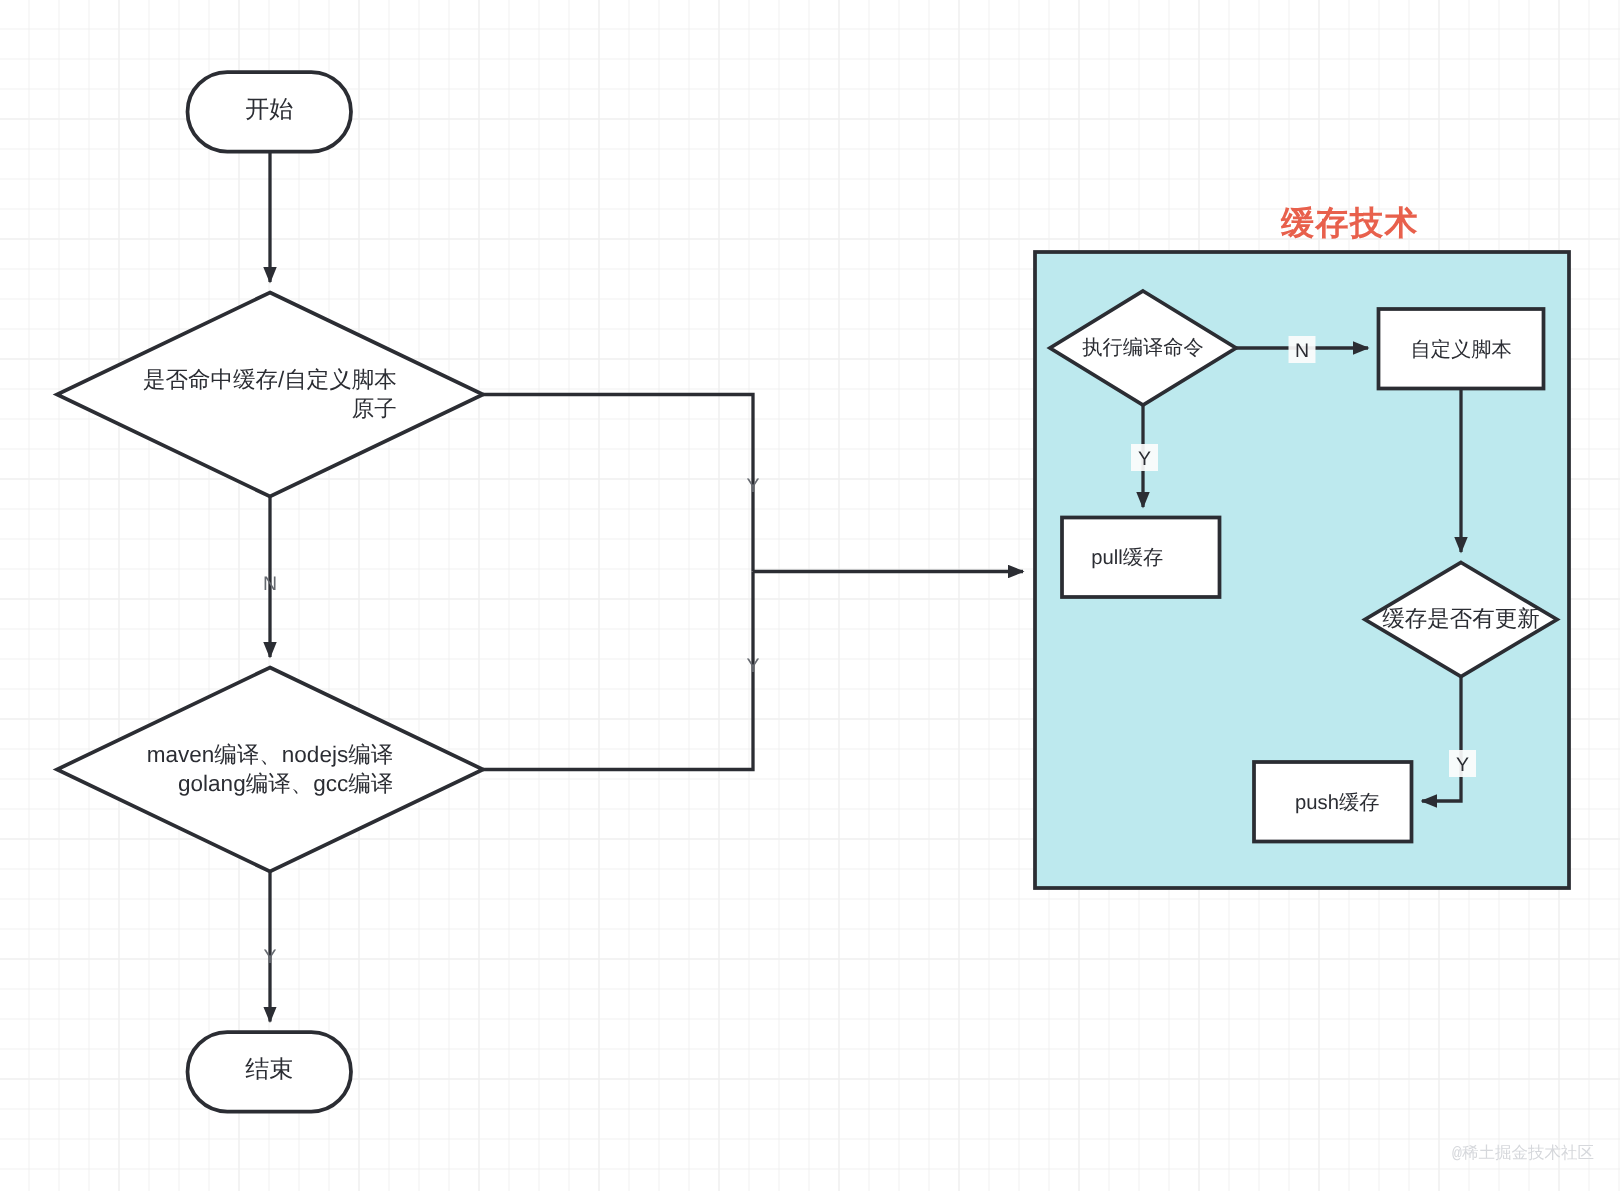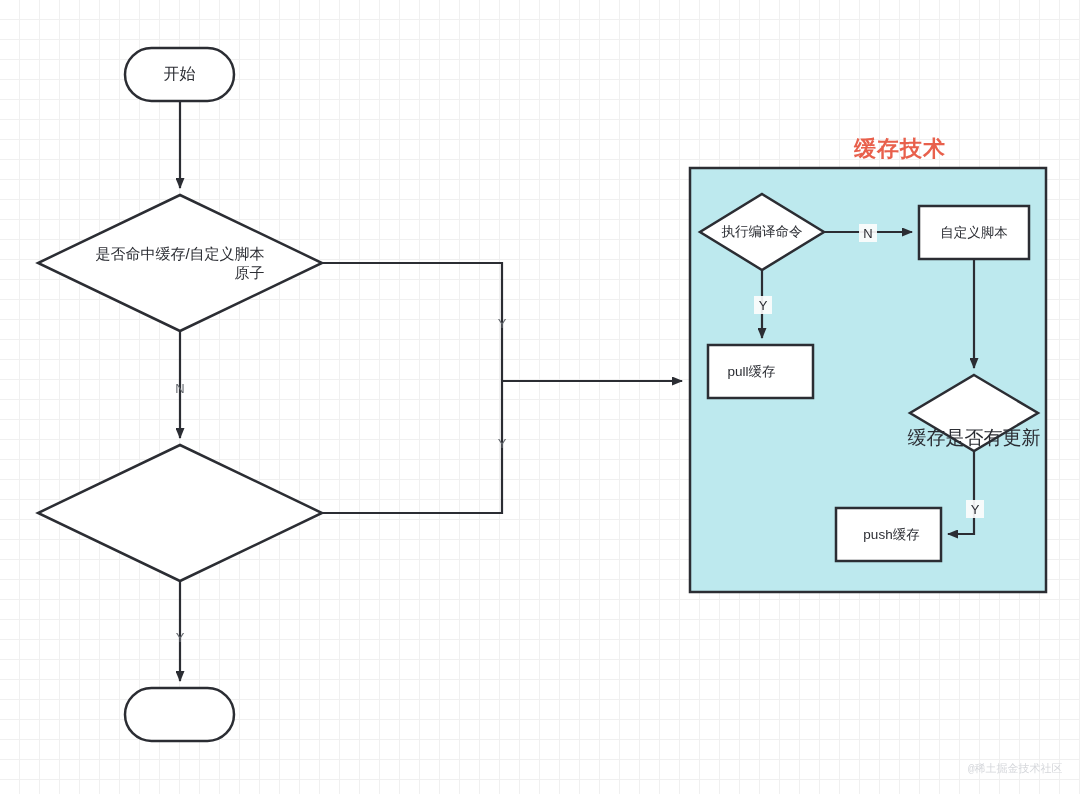--- a/index.html
+++ b/index.html
@@ -123,29 +123,32 @@
     <path d="M974,259 L974,368" fill="none" stroke="#2b2d33" stroke-width="2.2" marker-end="url(#arrow)"></path>
 
     <path d="M974,451 L974,534 L948,534" fill="none" stroke="#2b2d33" stroke-width="2.2" marker-end="url(#arrow)"></path>
   </svg>
 
   <div class="node-label" style="left:125px; top:48px; width:109px; height:53px; font-size:16px;">开始</div>
 
   <div class="node-label" style="left:30px; top:232px; width:300px; height:62px; font-size:15px;">是否命中缓存/自定义脚本
 原子</div>
 
+  <div class="node-label" style="left:30px; top:482px; width:300px; height:62px; font-size:15px;">maven编译、nodejs编译
+golang编译、gcc编译</div>
 
+  <div class="node-label" style="left:125px; top:688px; width:109px; height:53px; font-size:16px;">结束</div>
 
   <div class="node-label" style="left:682px; top:219px; width:160px; height:26px; font-size:13.5px;">执行编译命令</div>
 
   <div class="node-label" style="left:919px; top:206px; width:110px; height:53px; font-size:13.5px;">自定义脚本</div>
 
   <div class="node-label" style="left:708px; top:345px; width:87px; height:53px; font-size:13.5px;">pull缓存</div>
 
-  <div class="node-label" style="left:894px; top:400px; width:160px; height:26px; font-size:19px;margin-top:25px;">缓存是否有更新</div>
+  <div class="node-label" style="left:894px; top:400px; width:160px; height:26px; font-size:15px;">缓存是否有更新</div>
 
   <div class="node-label" style="left:836px; top:508px; width:111px; height:53px; font-size:13.5px;">push缓存</div>
 
   <div class="edge-label plain" style="left:170px; top:380px; width:20px; height:16px;">N</div>
 
   <div class="edge-label plain" style="left:492px; top:315px; width:20px; height:16px;">Y</div>
 
   <div class="edge-label plain" style="left:492px; top:435px; width:20px; height:16px;">Y</div>
 
   <div class="edge-label plain" style="left:170px; top:629px; width:20px; height:16px;">Y</div>

